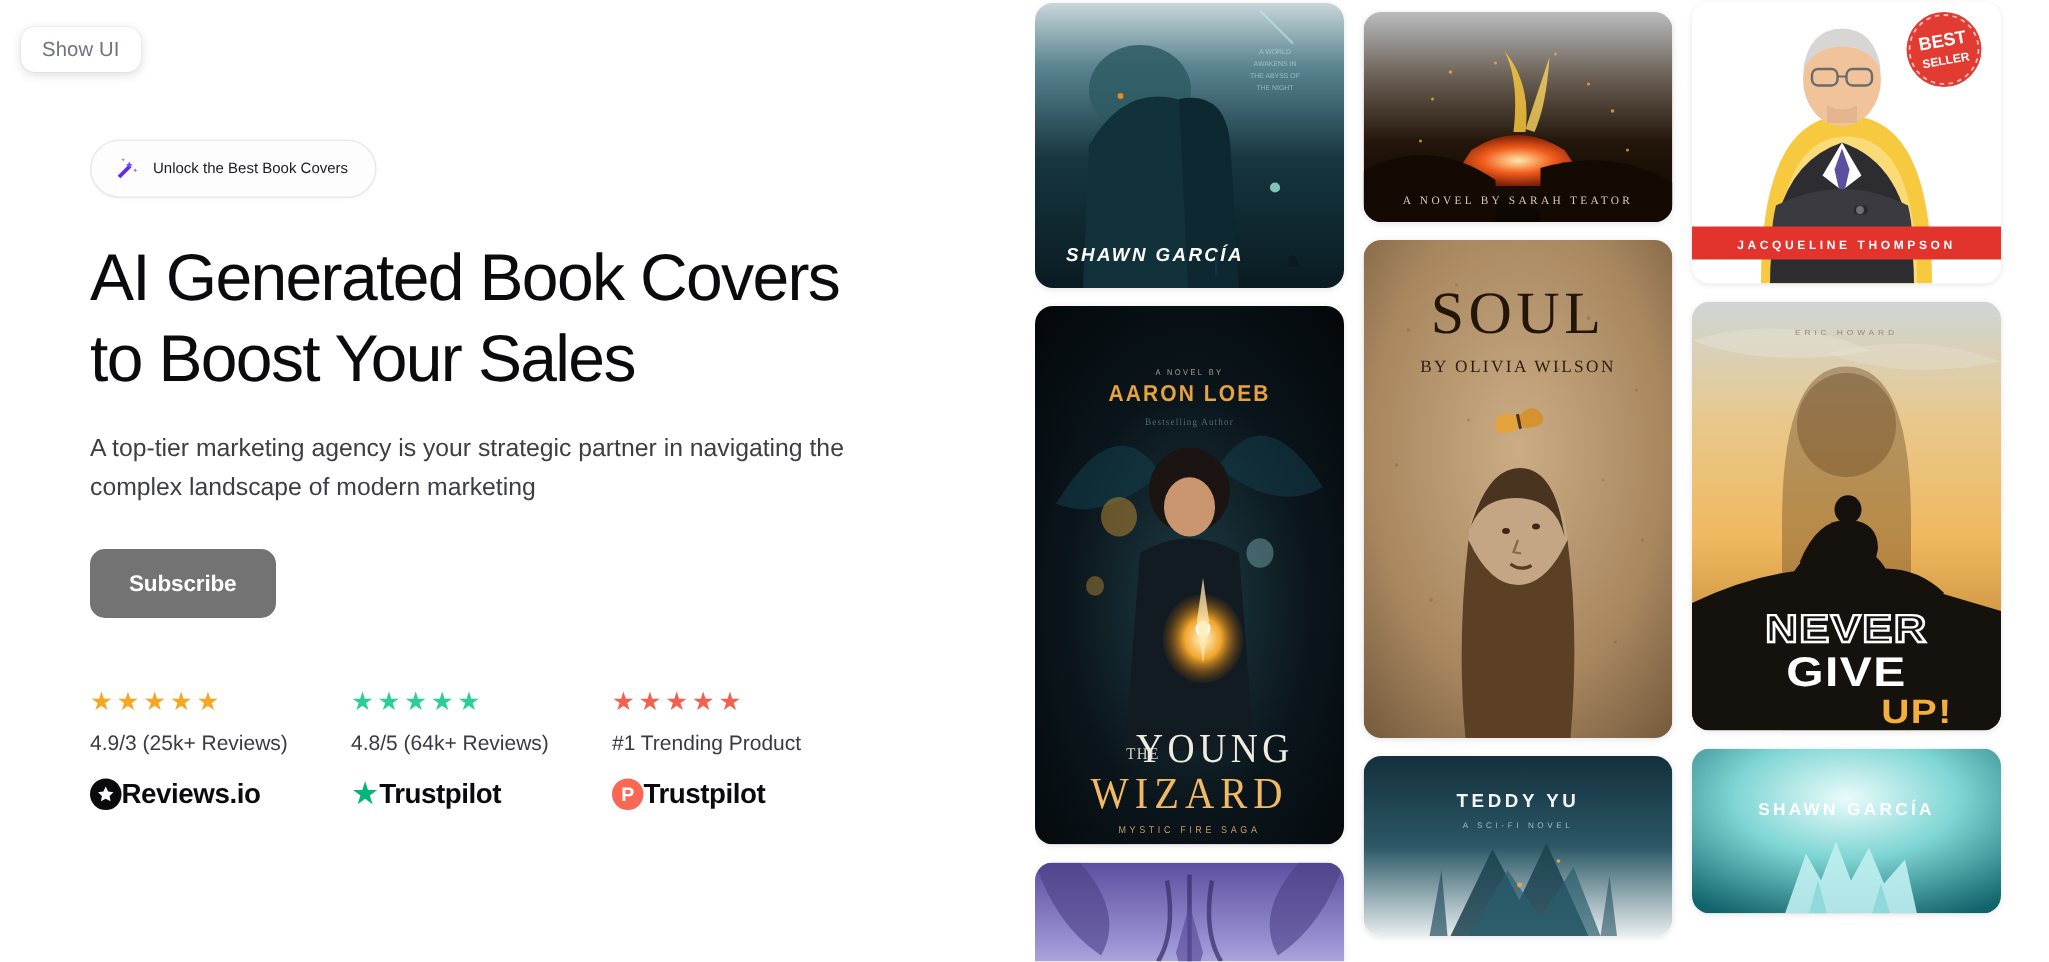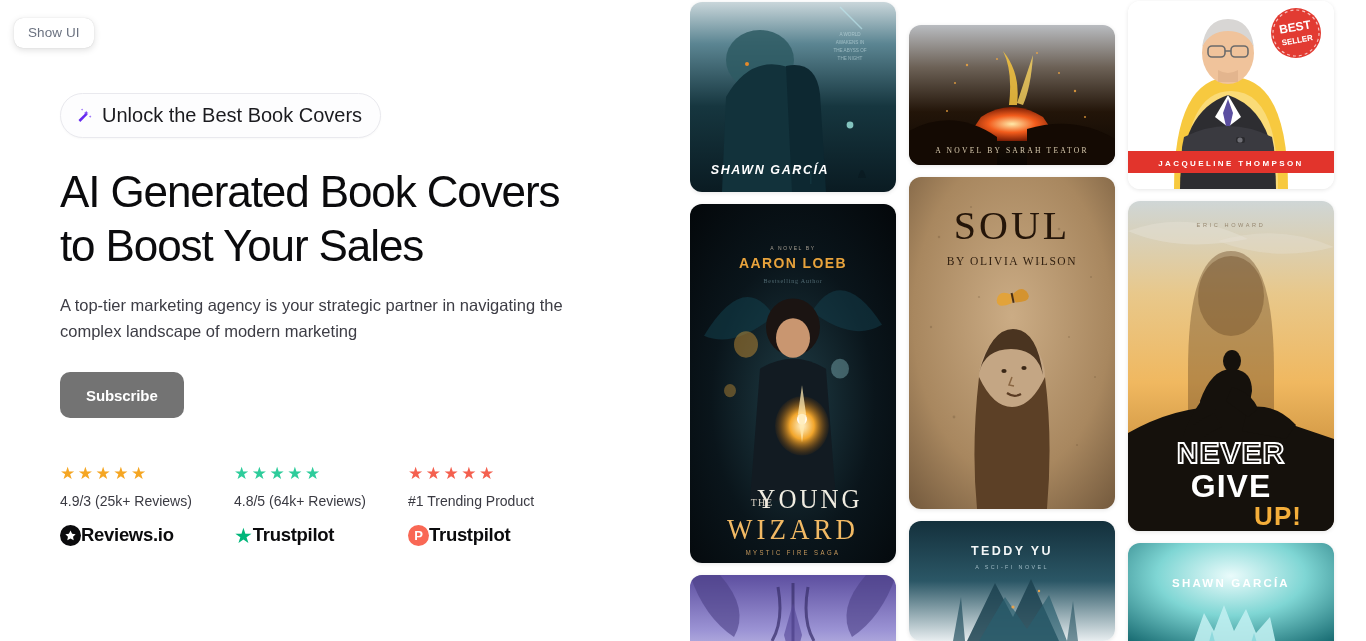--- a/index.html
+++ b/index.html
@@ -31,21 +31,21 @@
     width: 690px; height: 641px;
     padding: 93px 0 0 60px;
   }
 
   .badge {
     display: inline-flex; align-items: center; gap: 9px;
     border: 1px solid #e9e9ee;
     background: #fdfdfe;
     border-radius: 999px;
     padding: 10px 18px 10px 15px;
-    font-size: 20px;
+    font-size: 10px;
     color: #1b1b1f;
     cursor: pointer;
     box-shadow: 0 1px 2px rgba(16,16,40,0.03);
   }
   .badge .wand { width: 17px; height: 17px; display: block; }
 
   h1.headline {
     margin-top: 27px;
     font-size: 44px;
     line-height: 54px;
@@ -126,21 +126,21 @@
 
   
   .gallery {
     position: absolute; left: 690px; top: 0;
     width: 676px; height: 641px;
     display: flex; gap: 13px;
     overflow: hidden;
   }
   .col { width: 206px; display: flex; flex-direction: column; gap: 12px; }
   .col.c1 { margin-top: 2px; }
-  .col.c2 { margin-top: 18px; justify-content: flex-end; }
+  .col.c2 { margin-top: 8px; }
   .col.c3 { margin-top: 1px; }
 
   .cover {
     width: 206px;
     border-radius: 12px;
     overflow: hidden;
     position: relative;
     flex: none;
     box-shadow: 0 1px 4px rgba(0,0,0,0.10);
   }
@@ -425,21 +425,21 @@
             <circle r="25" fill="#e23b32"></circle>
             <circle r="23" fill="none" stroke="#ffffff" stroke-width="1.2" stroke-dasharray="3 3" opacity=".7"></circle>
             <text y="-2" fill="#ffffff" font-family="Liberation Sans" font-size="12" font-weight="bold" text-anchor="middle" transform="rotate(-10)">BEST</text>
             <text y="10" fill="#ffffff" font-family="Liberation Sans" font-size="8" font-weight="bold" text-anchor="middle" transform="rotate(-10)">SELLER</text>
           </g>
           <rect x="0" y="150" width="206" height="22" fill="#e2342c"></rect>
           <text x="103" y="165" fill="#ffffff" font-family="Liberation Sans" font-size="8" font-weight="bold" letter-spacing="2.4" text-anchor="middle">JACQUELINE THOMPSON</text>
         </svg>
       </div>
 
-      <div class="cover" style="height:330px">
+      <div class="cover" style="height:286px">
         <svg viewBox="0 0 206 330" preserveAspectRatio="none">
           <defs>
             <linearGradient id="g7" x1="0" y1="0" x2="0" y2="1">
               <stop offset="0" stop-color="#cfd6d6"></stop>
                 <stop offset="0.28" stop-color="#e8c88b"></stop>
               <stop offset="0.55" stop-color="#f0b860"></stop>
                 <stop offset="0.8" stop-color="#c98f3d"></stop>
               <stop offset="1" stop-color="#2b2118"></stop>
             </linearGradient>
           </defs>

